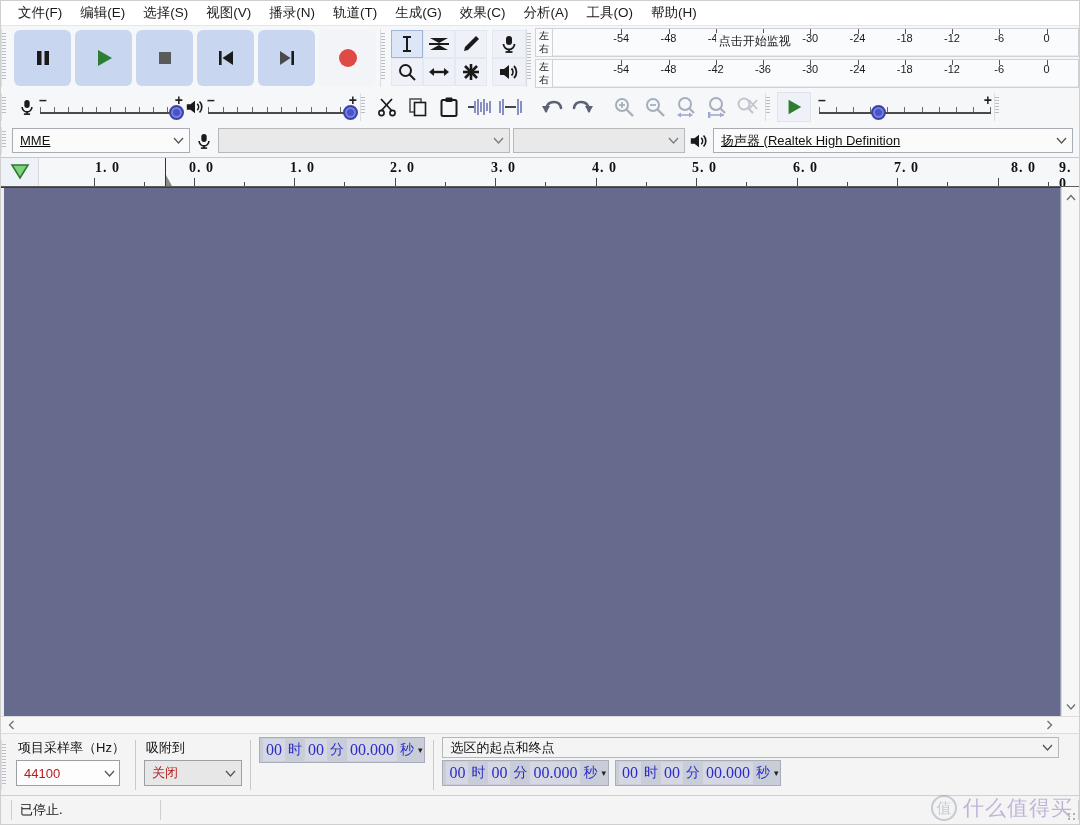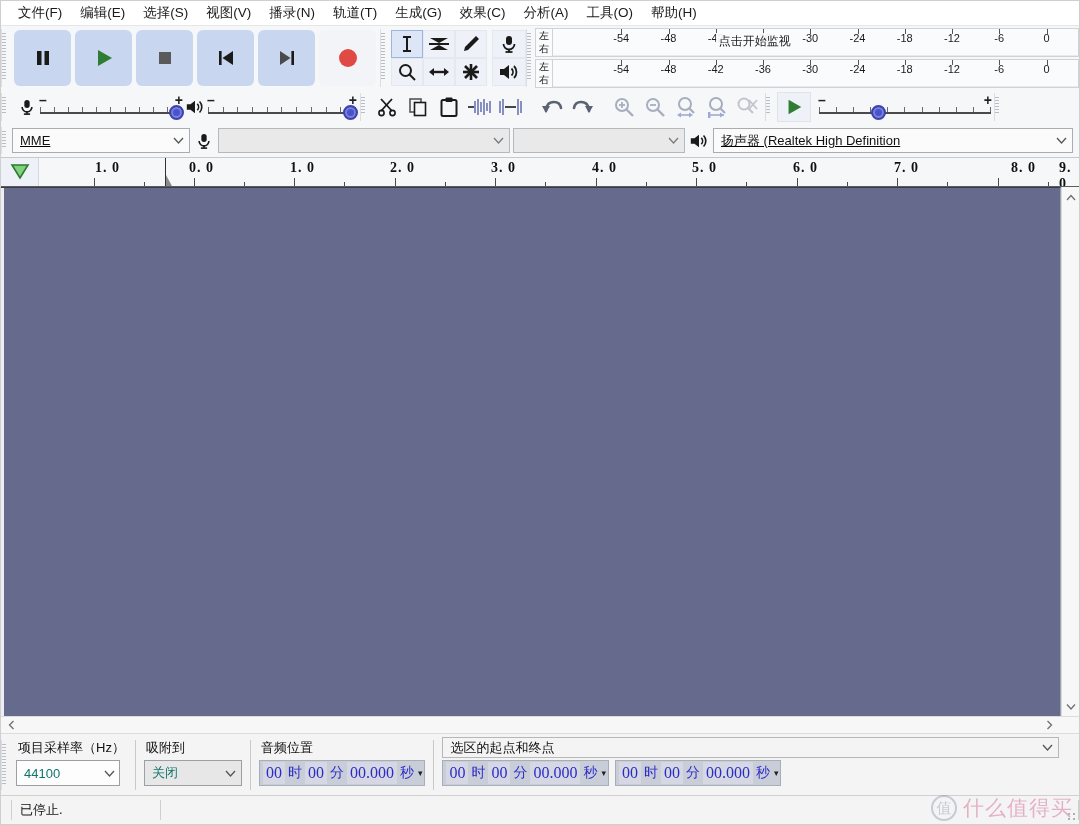--- a/index.html
+++ b/index.html
@@ -277,21 +277,21 @@
   .selbar {
     flex: 0 0 62px; display: flex; align-items: stretch;
     background: #f4f4f4; padding: 3px 10px 2px 0;
     border-bottom: 1px solid #d0d0d0;
   }
   .selgroup { display: flex; flex-direction: column; padding: 0 6px; }
   .sellabel { font-size: 13px; color: #111; padding: 2px 2px 3px 2px; white-space: nowrap; }
   .vdiv { width: 1px; background: #c9c9c9; margin: 3px 2px; }
   .smallcombo {
     height: 26px; border: 1px solid #9aa0a6; background: #fdfdfd;
-    display: flex; align-items: center; padding: 0 3px 0 7px; font-size: 13px; color: #0f766e;
+    display: flex; align-items: center; padding: 0 3px 0 7px; font-size: 13px; color: #b91c1c;
   }
   .smallcombo.grey { background: #e7e7e7; }
   .timefield {
     height: 26px; display: flex; align-items: center;
     background: #c9cdd8; border: 1px solid #a8adba; padding: 0 2px;
     font-family: "Liberation Serif", serif;
   }
   .tdigit {
     font-size: 16px; color: #2b2bc8; padding: 0 3px; background: #d5d8e2; margin: 0 1px;
     line-height: 22px;
@@ -322,21 +322,21 @@
     display: flex; align-items: center; gap: 6px;
     opacity: .30; pointer-events: none;
   }
   .wm-circle {
     width: 26px; height: 26px; border-radius: 50%;
     border: 2px solid #5b6b8c; color: #5b6b8c;
     display: flex; align-items: center; justify-content: center;
     font-size: 15px; font-family: "Liberation Serif", serif;
   }
   .wm-text {
-    font-size: 21px; color: #be185d;
+    font-size: 21px; color: #4c1d95;
     font-family: "Liberation Serif", serif; letter-spacing: 1px;
   }
   .resize-grip {
     position: absolute; right: 2px; bottom: 2px; width: 10px; height: 10px;
     background:
       radial-gradient(circle at 2px 2px, #b0b0b0 1px, transparent 1px),
       radial-gradient(circle at 7px 2px, #b0b0b0 1px, transparent 1px),
       radial-gradient(circle at 2px 7px, #b0b0b0 1px, transparent 1px),
       radial-gradient(circle at 7px 7px, #b0b0b0 1px, transparent 1px);
   }
@@ -934,21 +934,20 @@
           <svg width="11" height="7" viewBox="0 0 11 7">
               <polyline points="1,1 5.5,6 10,1" fill="none" stroke="#555" stroke-width="1.3"></polyline>
             </svg>
         </div>
       </div>
     </div>
 
     <div class="vdiv"></div>
 
     <div class="selgroup">
-      <div class="sellabel">音频位置</div>
       <div class="timefield">
         <span class="tdigit">00</span>
         <span class="tunit">时</span>
         <span class="tdigit">00</span>
         <span class="tunit">分</span>
         <span class="tdigit">00.000</span>
         <span class="tunit">秒</span>
         <span class="tspin">▾</span>
       </div>
     </div>

